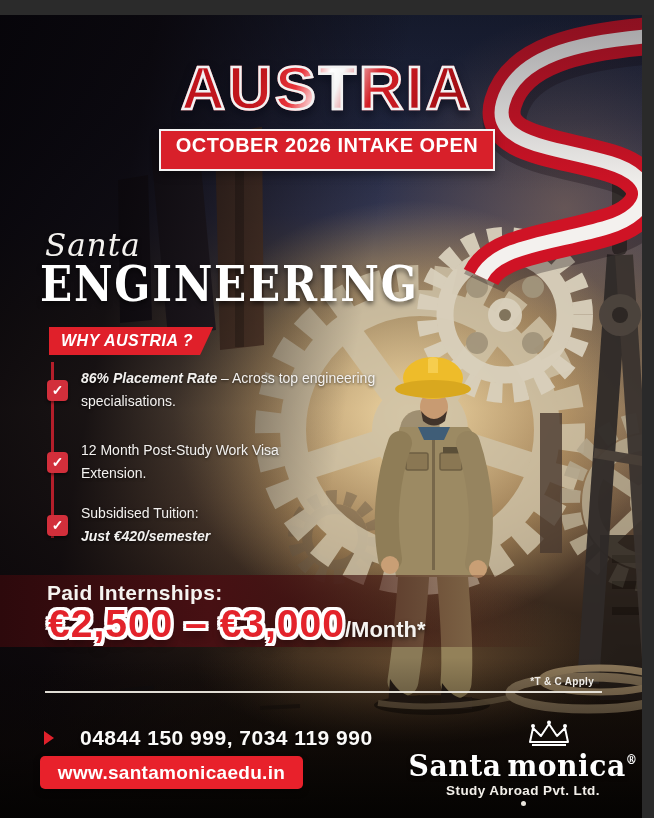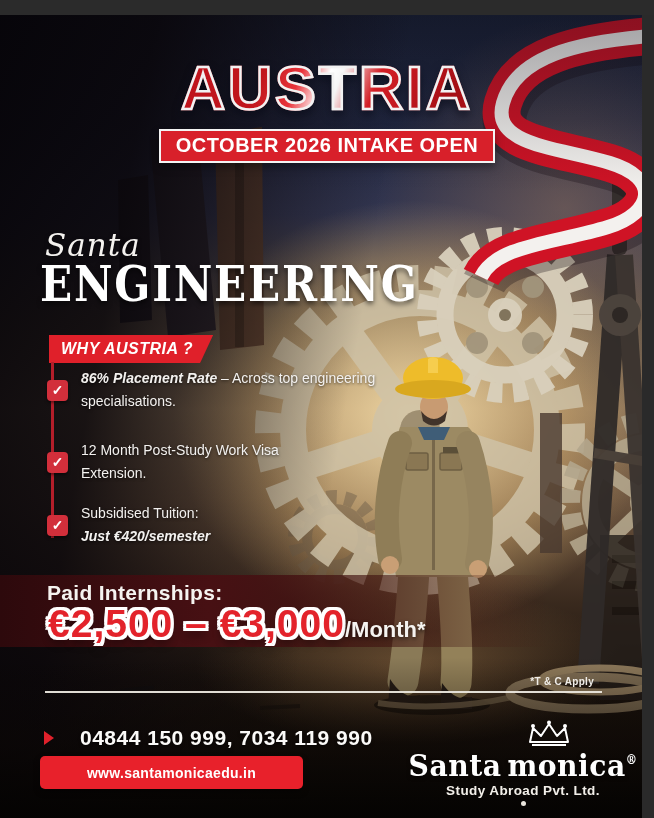--- a/index.html
+++ b/index.html
@@ -27,29 +27,29 @@
     text-shadow:-2px -2px 0 #f2f2f2,2px -2px 0 #f2f2f2,-2px 2px 0 #f2f2f2,2px 2px 0 #f2f2f2,
       -2px 0 0 #f2f2f2,2px 0 0 #f2f2f2,0 -2px 0 #f2f2f2,0 2px 0 #f2f2f2,0 7px 10px rgba(5,8,20,.6);}
   @supports (-webkit-background-clip: text){
     .country-title{background:linear-gradient(112deg,#c0151c 28%,#e8333a 40%,#ffffff 49%,#f6f6f6 53%,#d41e25 65%,#a60f15 90%);
       -webkit-background-clip:text;background-clip:text;color:transparent;
       -webkit-text-stroke:2.5px #f2f2f2;text-shadow:none;
       filter:drop-shadow(0 5px 5px rgba(5,8,20,.55));}
   }
   .intake{top:114px;left:0;width:654px;text-align:center;}
   .intake-box{display:inline-block;background:#d8202a;border:2px solid #f4f4f4;color:#fff;
-    font-weight:700;font-size:20px;letter-spacing:.5px;padding:3px 15px 4px;box-shadow:0 4px 8px rgba(0,0,0,.35);}
+    font-weight:700;font-size:20px;letter-spacing:.5px;padding:3px 15px 12px;box-shadow:0 4px 8px rgba(0,0,0,.35);}
 
   
   .study{top:212px;left:45px;font-family:"DejaVu Serif",serif;font-style:italic;font-size:31px;
     color:#f4f2ef;letter-spacing:1px;text-shadow:0 2px 4px rgba(0,0,0,.5);}
   .program{top:241px;left:40px;font-family:"DejaVu Serif",serif;font-weight:700;font-size:48px;
     letter-spacing:2px;color:#fff;transform:scaleX(.88);transform-origin:left;
     text-shadow:0 3px 6px rgba(0,0,0,.55);}
-  .why-badge{top:320px;left:49px;background:#e0202a;color:#fff;font-style:italic;font-weight:800;
+  .why-badge{top:312px;left:49px;background:#e0202a;color:#fff;font-style:italic;font-weight:800;
     font-size:16px;letter-spacing:.5px;padding:5px 20px 5px 12px;
     clip-path:polygon(0 0,100% 0,calc(100% - 13px) 100%,0 100%);box-shadow:0 3px 6px rgba(0,0,0,.4);}
   .vline{top:347px;left:51px;width:3px;height:176px;background:#b41e2a;}
 
   
   .benefit{left:47px;display:flex;gap:13px;align-items:center;}
   .check{flex:0 0 auto;width:21px;height:21px;border-radius:4px;background:#d22f3b;color:#fff;
     font-size:14px;font-weight:700;line-height:21px;text-align:center;box-shadow:0 2px 3px rgba(0,0,0,.45);}
   .btext{font-size:14px;line-height:23px;color:#f3f1ef;text-shadow:0 1px 3px rgba(0,0,0,.65);}
   .hl{font-weight:700;font-style:italic;}
@@ -70,21 +70,21 @@
   .tnc{top:661px;right:48px;font-size:10px;font-weight:700;color:#f0ede8;letter-spacing:.3px;}
   .hline{top:676px;left:45px;width:557px;height:2px;background:#ece8df;opacity:.95;}
 
   
   .phone-row{top:711px;left:44px;display:flex;align-items:center;gap:26px;}
   .tri{width:0;height:0;border-top:7px solid transparent;border-bottom:7px solid transparent;
     border-left:10px solid #e0212b;}
   .phones{font-size:21px;font-weight:700;color:#fbfaf8;letter-spacing:.5px;text-shadow:0 2px 3px rgba(0,0,0,.5);}
   .www-bar{top:741px;left:40px;width:263px;height:33px;background:#e8212b;border-radius:5px;
     display:flex;align-items:center;justify-content:center;box-shadow:0 3px 6px rgba(0,0,0,.4);}
-  .www-bar span{font-size:14px;font-weight:600;color:#fff;letter-spacing:.3px;}
+  .www-bar span{font-size:19px;font-weight:600;color:#fff;letter-spacing:.3px;}
 
   
   .brand{top:705px;left:396px;width:254px;text-align:center;color:#fff;}
   .crown{height:26px;margin-bottom:1px;transform:translateX(26px);}
   .brand-name{font-family:"DejaVu Serif",serif;font-weight:700;font-size:30px;line-height:30px;
     letter-spacing:.5px;white-space:nowrap;transform:scaleX(.94);transform-origin:center;
     text-shadow:0 2px 4px rgba(0,0,0,.5);}
   .reg{font-size:12px;vertical-align:top;line-height:18px;}
   .brand-tag{font-size:13.5px;font-weight:700;letter-spacing:.4px;margin-top:2px;color:#f2efe9;}
   .brand-dot{width:5px;height:5px;border-radius:50%;background:#e9e5dd;margin:3px auto 0;}

